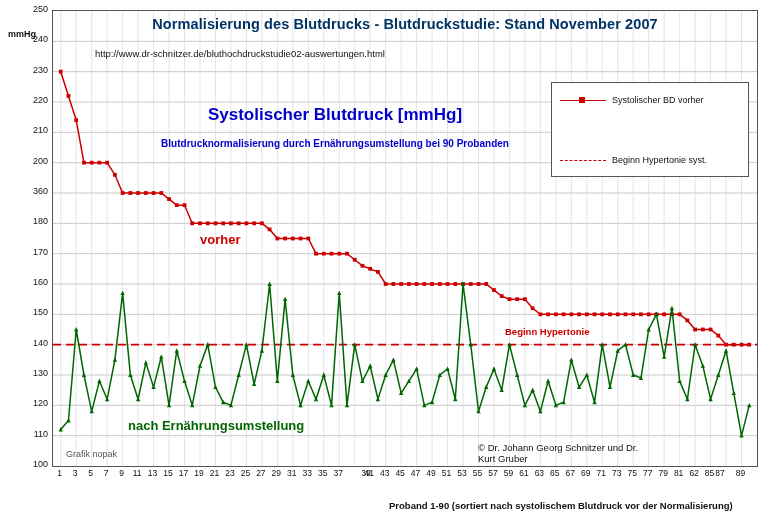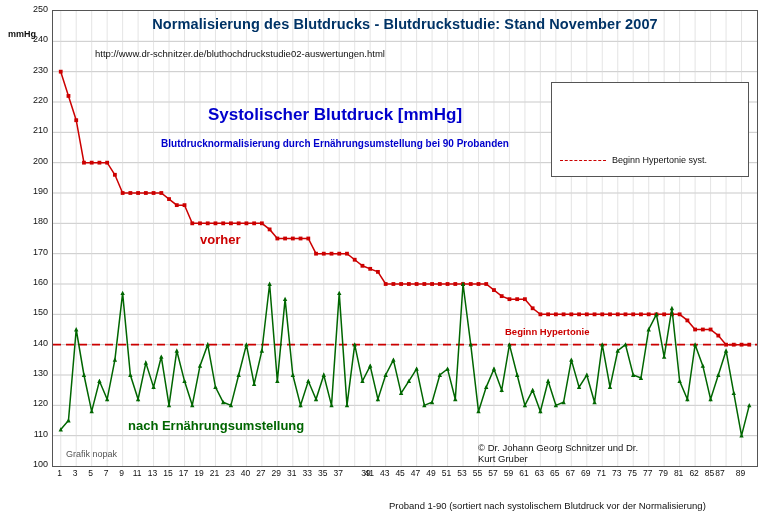--- a/index.html
+++ b/index.html
@@ -10,21 +10,21 @@
   .ttl{position:absolute;left:60px;top:16px;width:690px;text-align:center;font-size:14.5px;font-weight:bold;color:#003366;letter-spacing:.1px;}
   .url{position:absolute;left:95px;top:48px;font-size:9.5px;color:#111;}
   .bigl{position:absolute;left:120px;top:105px;width:430px;text-align:center;font-size:17px;font-weight:bold;color:#0000CC;}
   .subl{position:absolute;left:100px;top:138px;width:470px;text-align:center;font-size:10px;font-weight:bold;color:#0000CC;}
   .lbl-vorher{position:absolute;left:200px;top:232px;font-size:13px;font-weight:bold;color:#CC0000;}
   .lbl-nach{position:absolute;left:128px;top:418px;font-size:13px;font-weight:bold;color:#006600;}
   .lbl-hyp{position:absolute;left:505px;top:326px;font-size:9.5px;font-weight:bold;color:#CC0000;}
   .credit{position:absolute;left:478px;top:442px;font-size:9.5px;color:#111;}
   .grafik{position:absolute;left:66px;top:449px;font-size:9px;color:#555;}
   .unit{position:absolute;left:8px;top:29px;font-size:9px;font-weight:bold;color:#111;}
-  .xcap{position:absolute;left:360px;top:500px;font-size:9.5px;font-weight:normal;color:#111;white-space:nowrap;padding-left:29px;}
+  .xcap{position:absolute;left:360px;top:500px;font-size:9.5px;font-weight:bold;color:#111;white-space:nowrap;padding-left:29px;}
   .legend{position:absolute;left:551px;top:82px;width:196px;height:93px;border:1px solid #555;background:#fff;}
   .legrow{position:absolute;left:8px;height:14px;font-size:9px;color:#111;display:flex;align-items:center;}
   .legrow span.t{margin-left:6px;}
   .swatch{width:46px;height:10px;position:relative;}
   .swatch i{position:absolute;left:0;top:4.5px;width:46px;height:1.6px;display:block;}
   .sq{position:absolute;left:19px;top:2px;width:6px;height:6px;}
   .tri{position:absolute;left:19px;top:1.5px;width:0;height:0;border-left:4px solid transparent;border-right:4px solid transparent;border-bottom:7px solid #006600;}
   .dash i{background:none;border-top:1.8px dashed #CC0000;height:0;}
   .ytick{position:absolute;right:0;font-size:9px;color:#111;text-align:right;width:28px;}
   .ytickwrap{position:absolute;left:14px;top:0;width:34px;height:519px;}
@@ -36,21 +36,21 @@
 
 <div id="root">
 
   <div class="ytickwrap" id="yticks">
       <div class="ytick" style="top: 4px;">250</div>
       <div class="ytick" style="top: 34.3333px;">240</div>
       <div class="ytick" style="top: 64.6667px;">230</div>
       <div class="ytick" style="top: 95px;">220</div>
       <div class="ytick" style="top: 125.333px;">210</div>
       <div class="ytick" style="top: 155.667px;">200</div>
-      <div class="ytick" style="top: 186px;">190</div>
+      <div class="ytick" style="top: 186px;">360</div>
       <div class="ytick" style="top: 216.333px;">180</div>
       <div class="ytick" style="top: 246.667px;">170</div>
       <div class="ytick" style="top: 277px;">160</div>
       <div class="ytick" style="top: 307.333px;">150</div>
       <div class="ytick" style="top: 337.667px;">140</div>
       <div class="ytick" style="top: 368px;">130</div>
       <div class="ytick" style="top: 398.333px;">120</div>
       <div class="ytick" style="top: 428.667px;">110</div>
       <div class="ytick" style="top: 459px;">100</div>
     </div>
@@ -308,20 +308,27 @@
   <div class="bigl">Systolischer Blutdruck [mmHg]</div>
   <div class="subl">Blutdrucknormalisierung  durch Ernährungsumstellung bei 90 Probanden</div>
 
   <div class="lbl-vorher">vorher</div>
   <div class="lbl-nach">nach Ernährungsumstellung</div>
   <div class="lbl-hyp">Beginn Hypertonie</div>
   <div class="credit">© Dr. Johann Georg Schnitzer und Dr. Kurt Gruber</div>
   <div class="grafik">Grafik nopak</div>
 
   <div class="legend">
+    <div class="legrow" style="top:10px">
+      <span class="swatch">
+          <i style="background:#CC0000"></i>
+          <b class="sq" style="background:#CC0000;display:block"></b>
+        </span>
+      <span class="t">Systolischer BD vorher</span>
+    </div>
     <div class="legrow" style="top:70px">
       <span class="swatch dash">
           <i></i>
         </span>
       <span class="t">Beginn Hypertonie syst.</span>
     </div>
   </div>
 
   <div class="xtickwrap" id="xticks">
       <div class="xtick" style="left: 52.7363px;">1</div>
@@ -329,21 +336,21 @@
       <div class="xtick" style="left: 83.6813px;">5</div>
       <div class="xtick" style="left: 99.1538px;">7</div>
       <div class="xtick" style="left: 114.626px;">9</div>
       <div class="xtick" style="left: 130.099px;">11</div>
       <div class="xtick" style="left: 145.571px;">13</div>
       <div class="xtick" style="left: 161.044px;">15</div>
       <div class="xtick" style="left: 176.516px;">17</div>
       <div class="xtick" style="left: 191.989px;">19</div>
       <div class="xtick" style="left: 207.462px;">21</div>
       <div class="xtick" style="left: 222.934px;">23</div>
-      <div class="xtick" style="left: 238.407px;">40</div>
+      <div class="xtick" style="left: 238.407px;">25</div>
       <div class="xtick" style="left: 253.879px;">27</div>
       <div class="xtick" style="left: 269.352px;">29</div>
       <div class="xtick" style="left: 284.824px;">31</div>
       <div class="xtick" style="left: 300.297px;">33</div>
       <div class="xtick" style="left: 315.769px;">35</div>
       <div class="xtick" style="left: 331.242px;">37</div>
       <div class="xtick" style="left: 359px;">39</div>
       <div class="xtick" style="left: 362.187px;">41</div>
       <div class="xtick" style="left: 377.659px;">43</div>
       <div class="xtick" style="left: 393.132px;">45</div>

